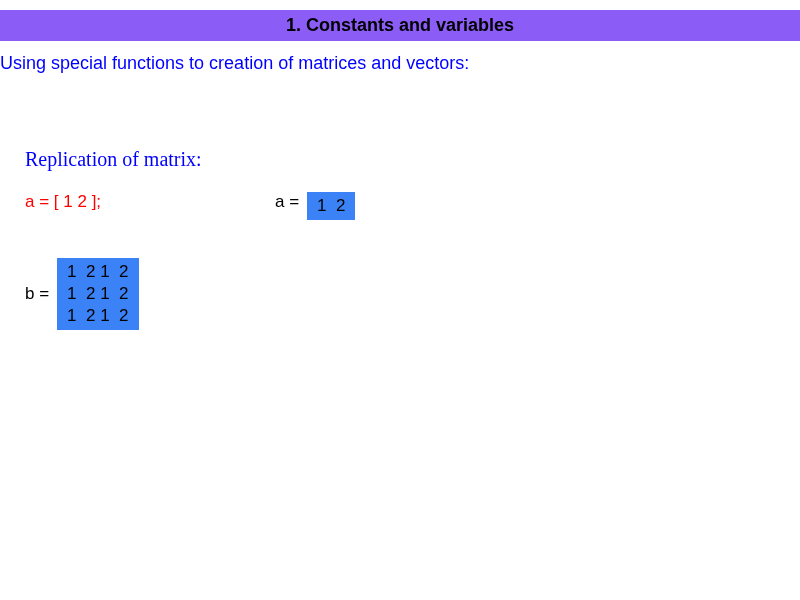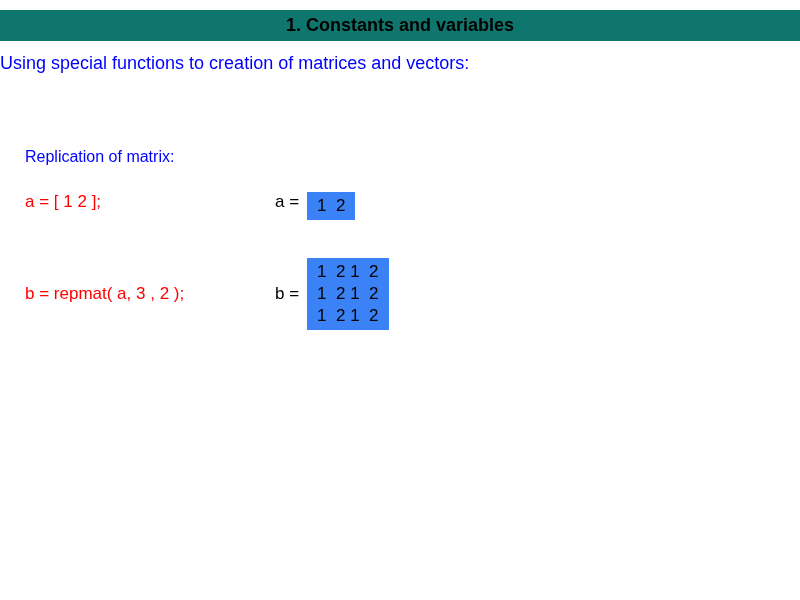--- a/index.html
+++ b/index.html
@@ -4,40 +4,41 @@
   <style>
     * { margin: 0; padding: 0; box-sizing: border-box; }
     body {
       width: 800px;
       height: 600px;
       font-family: Arial, sans-serif;
       background: #fff;
       position: relative;
     }
     .title-bar {
-      background: #0f766e;
+      background: #8b5cf6;
       text-align: center;
       padding: 5px 0;
       font-size: 18px;
       font-weight: bold;
       color: #000;
       margin-top: 10px;
     }
     .subtitle {
       text-align: left;
       color: #0000ff;
       font-size: 18px;
       margin-top: 12px;
     }
     .section-label {
       color: #0000ff;
-      font-size: 16px;
+      font-size: 20px;
       position: absolute;
       left: 25px;
       top: 148px;
+      font-family: Liberation Serif, serif;
     }
     .row1 {
       position: absolute;
       top: 192px;
       left: 25px;
       display: flex;
       align-items: flex-start;
     }
     .code-red {
       color: #ff0000;
@@ -72,18 +73,17 @@
 <div class="subtitle">Using special functions to creation of matrices and vectors:</div>
 <div class="section-label">Replication of matrix:</div>
 
 <div class="row1">
   <div class="code-red">a = [ 1  2 ];</div>
   <div class="eq-label">a =</div>
   <div class="matrix-box">1  2</div>
 </div>
 
 <div class="row2">
-  <div class="code-red">b = repmat( a,  3 , 2 );</div>
   <div class="eq-label">b =</div>
   <div class="matrix-box">1  2 1  2
 1  2 1  2
 1  2 1  2</div>
 </div>
 
 </body></html>

